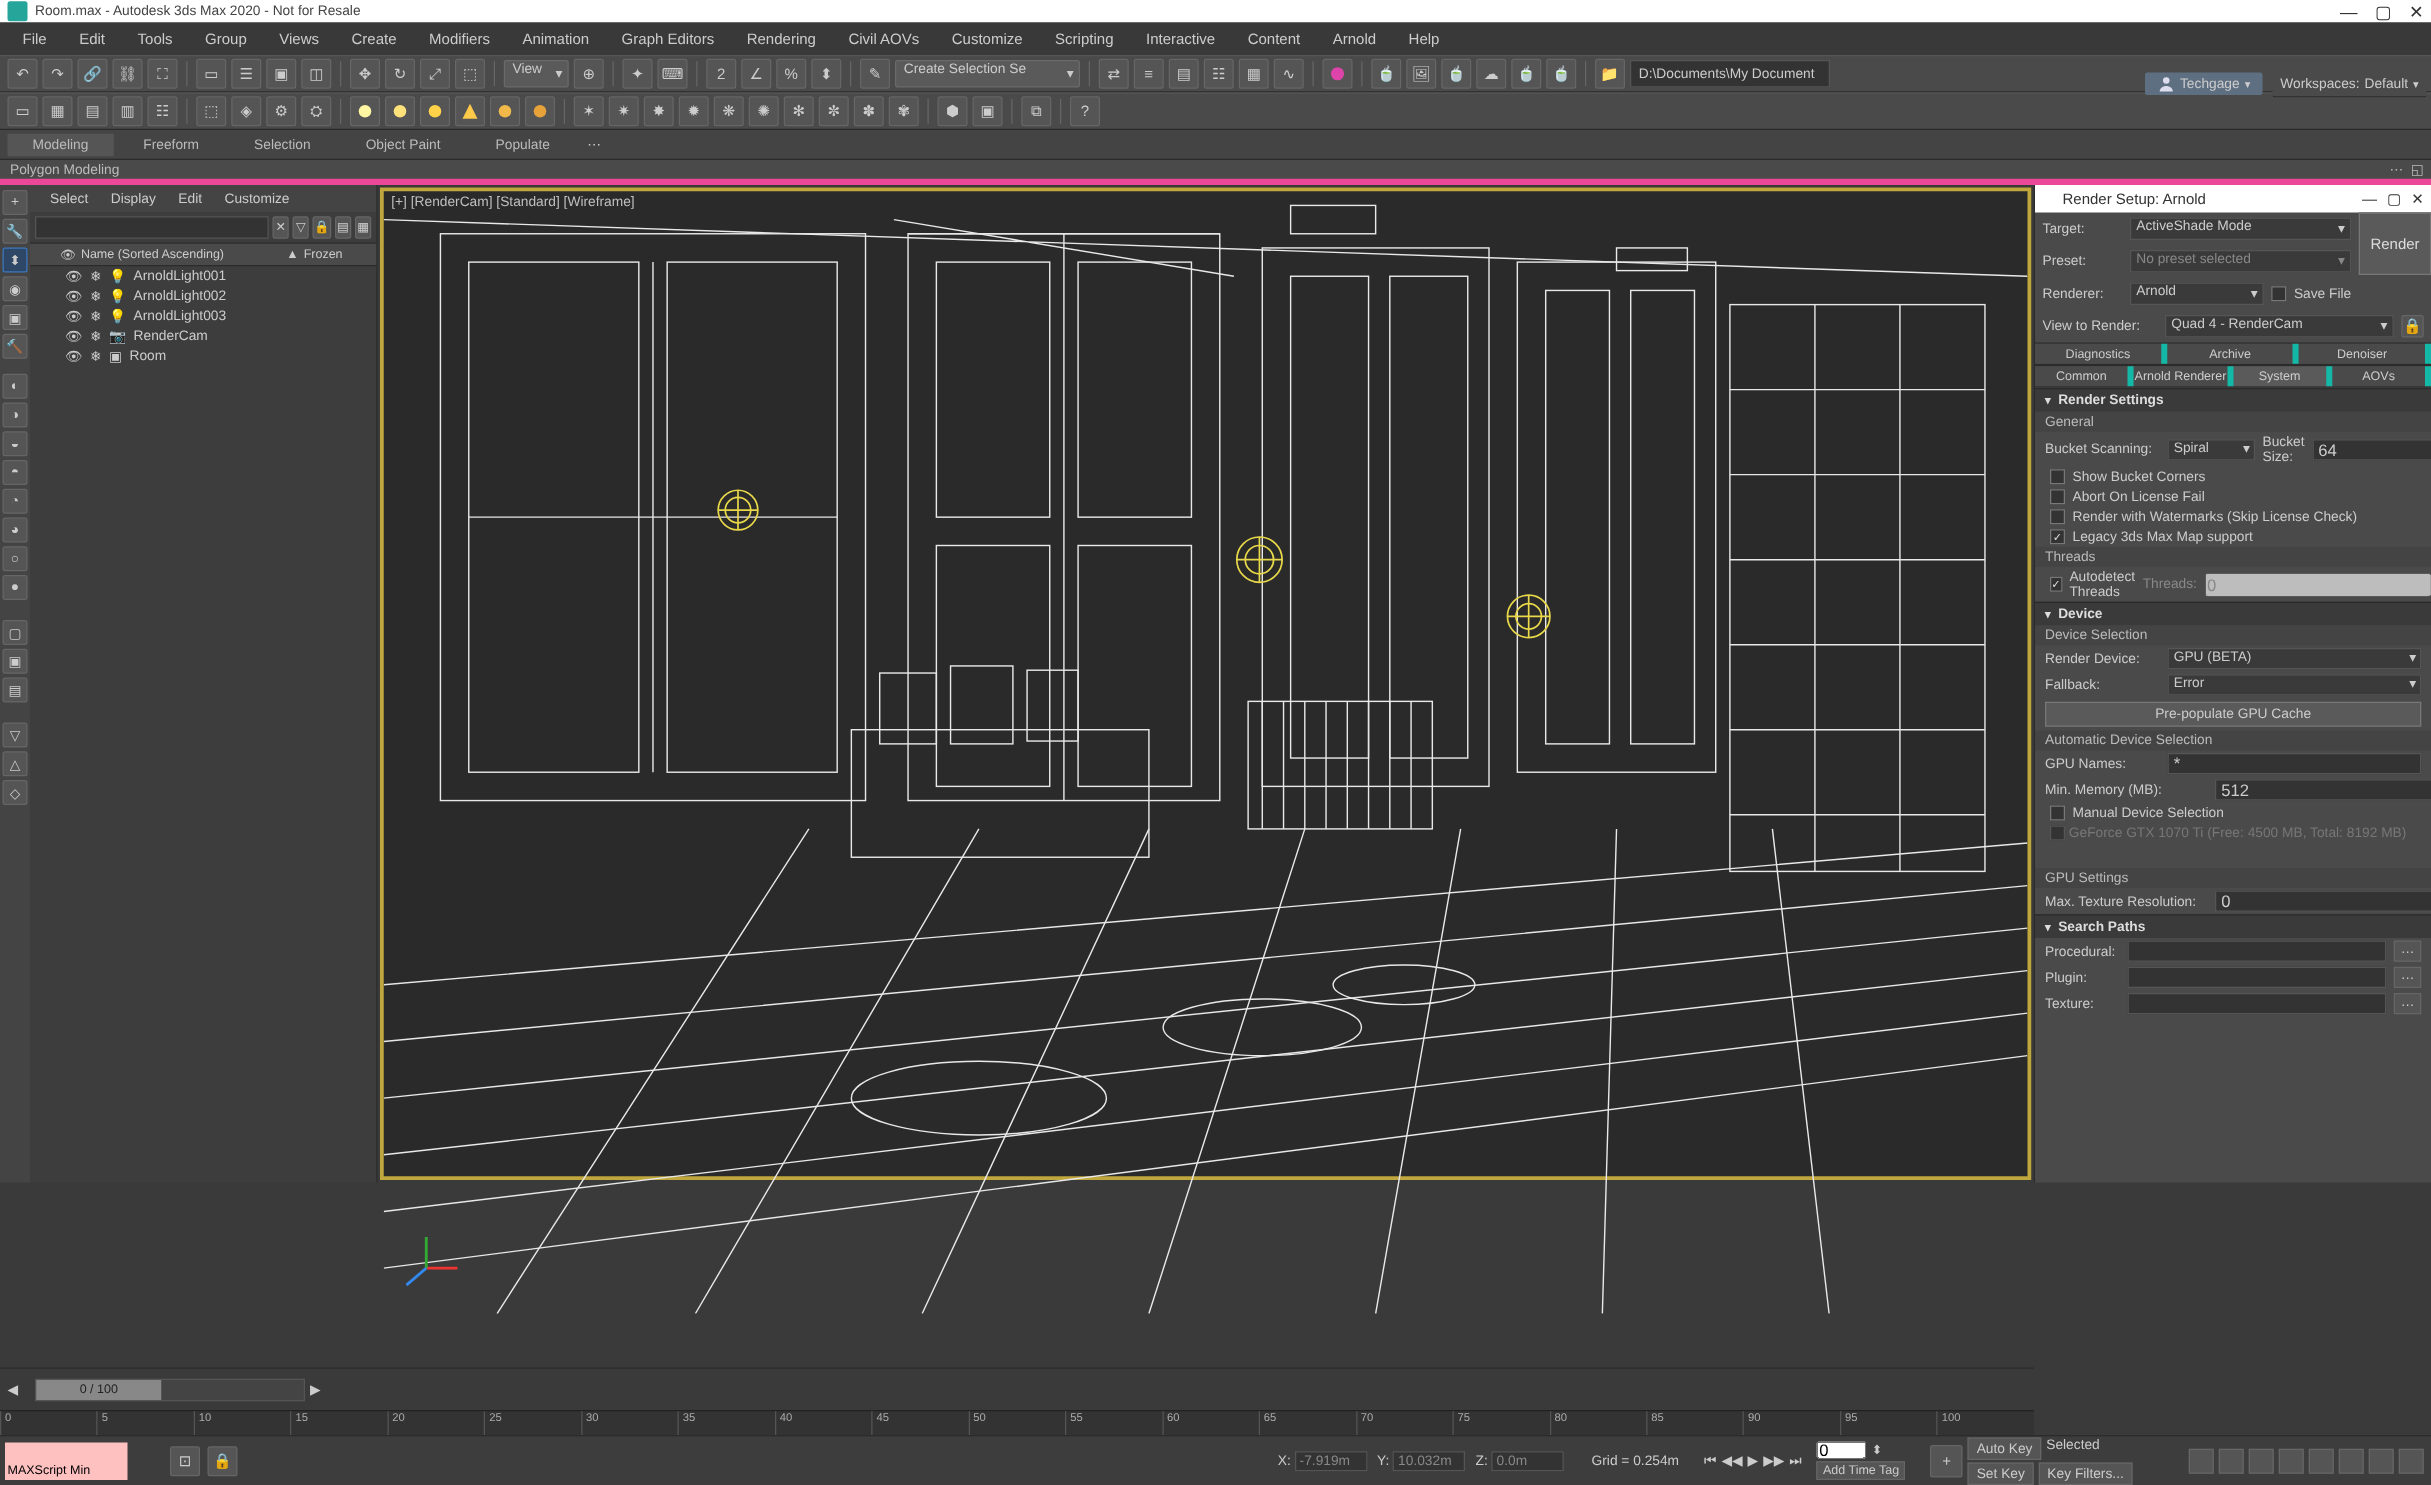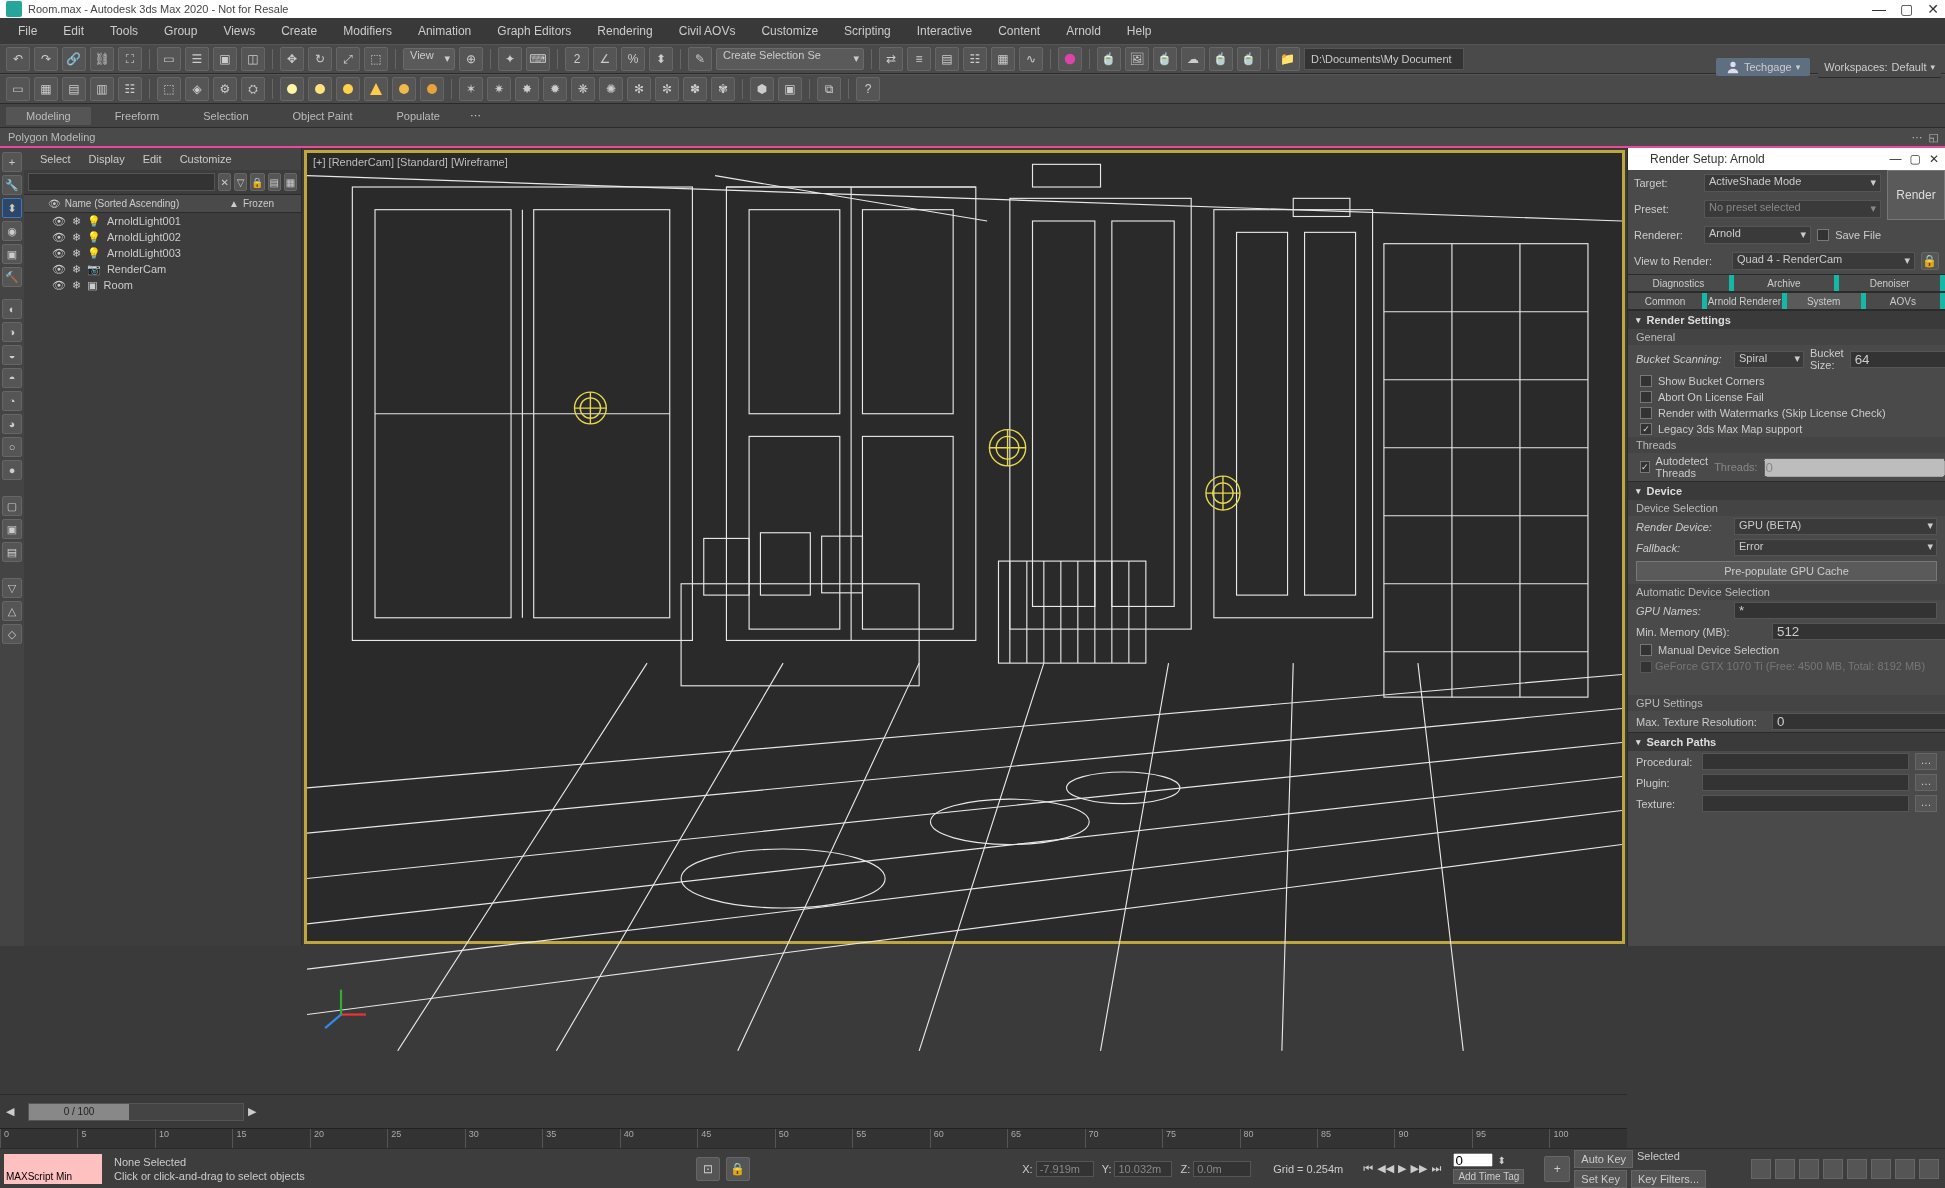--- a/index.html
+++ b/index.html
@@ -13,21 +13,21 @@
   .menubar .menuitem { padding:3px 12px; font-size:12px; cursor:default; }
   .toolbar  { height:30px; background:#4a4a4a; display:flex; align-items:center; gap:4px; padding:2px 6px; border-top:1px solid #555; border-bottom:1px solid #2b2b2b;}
   .tb-btn { width:24px; height:24px; background:#555; border:1px solid #666; border-radius:2px; display:flex; align-items:center; justify-content:center; font-size:12px; color:#ccc; }
   .tb-sep { width:1px; height:20px; background:#666; margin:0 3px;}
   .tb-select{ height:22px; background:#5a5a5a; border:1px solid #6a6a6a; color:#ccc; font-size:11px; padding:0 18px 0 6px; border-radius:2px; position:relative;}
   .tb-select::after{content:"▾"; position:absolute; right:4px; top:3px;}
   .tb-text{height:22px; background:#333; border:1px solid #555; color:#ccc; font-size:11px; padding:0 6px; width:160px;}
   .ribbon { height:24px; background:#444; display:flex; align-items:center; gap:4px; border-bottom:1px solid #2b2b2b; padding-left:6px;}
   .ribbon .tab{ padding:3px 20px; font-size:11px; color:#bbb;}
   .ribbon .tab.active{ background:#555;}
-  .ribbon2 { height:20px; background:#4a4a4a; display:flex; align-items:center; padding-left:8px; font-size:11px; color:#bbb; border-bottom:2px solid #ec4899;}
+  .ribbon2 { height:20px; background:#4a4a4a; display:flex; align-items:center; padding-left:8px; font-size:11px; color:#bbb; border-bottom:5px solid #ec4899;}
   .ribbon2 .endicons{margin-left:auto; display:flex; gap:6px; padding-right:6px;}
   .midrow{ display:flex; height:798px;}
   
   .leftcol{ width:24px; background:#444; display:flex; flex-direction:column; gap:3px; padding:4px 2px;}
   .leftcol .lp{ width:20px; height:20px; background:#555; border:1px solid #666; border-radius:2px; display:flex;align-items:center;justify-content:center;}
   .leftcol .lp.active{background:#2e4766;border-color:#3a78bf;}
   
   .explorer{ width:278px; background:#3d3d3d; display:flex; flex-direction:column; border-right:1px solid #2b2b2b;}
   .explorer .etabs{ height:22px; background:#444; display:flex; align-items:center; gap:2px; font-size:11px; padding:0 8px;}
   .explorer .etabs span{ padding:3px 8px;}
@@ -54,21 +54,21 @@
   .rp-toprow .sel.wide{flex:1;}
   .renderbtn{width:58px; height:50px; background:#5a5a5a; border:1px solid #777; color:#ddd; font-size:12px; display:flex;align-items:center;justify-content:center;}
   .rp-tabs{display:flex; height:18px; font-size:10px; border-top:1px solid #2b2b2b; border-bottom:1px solid #2b2b2b;}
   .rp-tabs .rt{flex:1; display:flex; justify-content:center; align-items:center; background:#4a4a4a; border-right:5px solid #14b8a6;}
   .rp-tabs .rt.active{background:#5a5a5a;}
   .rp-body{flex:1; overflow:auto; font-size:11px;}
   .rollout-hdr{background:#3a3a3a; padding:3px 8px; font-weight:bold; color:#ddd; border-top:1px solid #2b2b2b; display:flex;align-items:center;gap:6px;}
   .rollout-hdr::before{content:"▾"; font-size:9px;}
   .section-label{background:#444; padding:2px 8px; color:#bbb;}
   .formrow{display:flex; align-items:center; padding:2px 8px; gap:6px;}
-  .formrow .flabel{flex:0 0 92px;font-style:italic;}
+  .formrow .flabel{flex:0 0 92px;}
   .formrow .flabelw{flex:0 0 130px;}
   .formrow .fselect{flex:1; height:17px; background:#3a3a3a; border:1px solid #555; padding:0 4px; position:relative;}
   .formrow .fselect::after{content:"▾"; position:absolute; right:3px; top:0;}
   .formrow .finput{flex:1; height:17px; background:#333; border:1px solid #555; color:#ccc; padding:0 4px;}
   .chkrow{display:flex; align-items:center; padding:2px 12px; gap:6px;}
   .chk{width:12px; height:12px; border:1px solid #777; background:#333;}
   .chk.on::after{content:"✓"; font-size:9px; color:#ddd; display:block; line-height:10px; text-align:center;}
   .note{font-size:10px; color:#aaa; padding:2px 12px 2px 26px;}
   .widebtn{background:#5a5a5a; border:1px solid #777; text-align:center; padding:3px; margin:3px 8px; font-size:11px;}
   .dimrow{padding:2px 12px; color:#777;}
@@ -620,24 +620,20 @@
     <div class="tick">85</div>
     <div class="tick">90</div>
     <div class="tick">95</div>
     <div class="tick">100</div>
   </div>
 
 <div class="status" style="position:absolute; left:0; right:0; bottom:0;">
   <div class="maxscript">
       <span>MAXScript Min</span>
     </div>
-  <div class="stext">
-    <span>None Selected</span>
-    <span>Click or click-and-drag to select objects</span>
-  </div>
   <div style="display:flex;gap:6px;margin-left:30px;">
     <div class="tb-btn">⊡</div>
     <div class="tb-btn">🔒</div>
   </div>
   <div class="coord">
     <div class="cf">
         <span>X:</span>
         <input value="-7.919m" style="">
       </div>
     <div class="cf">

